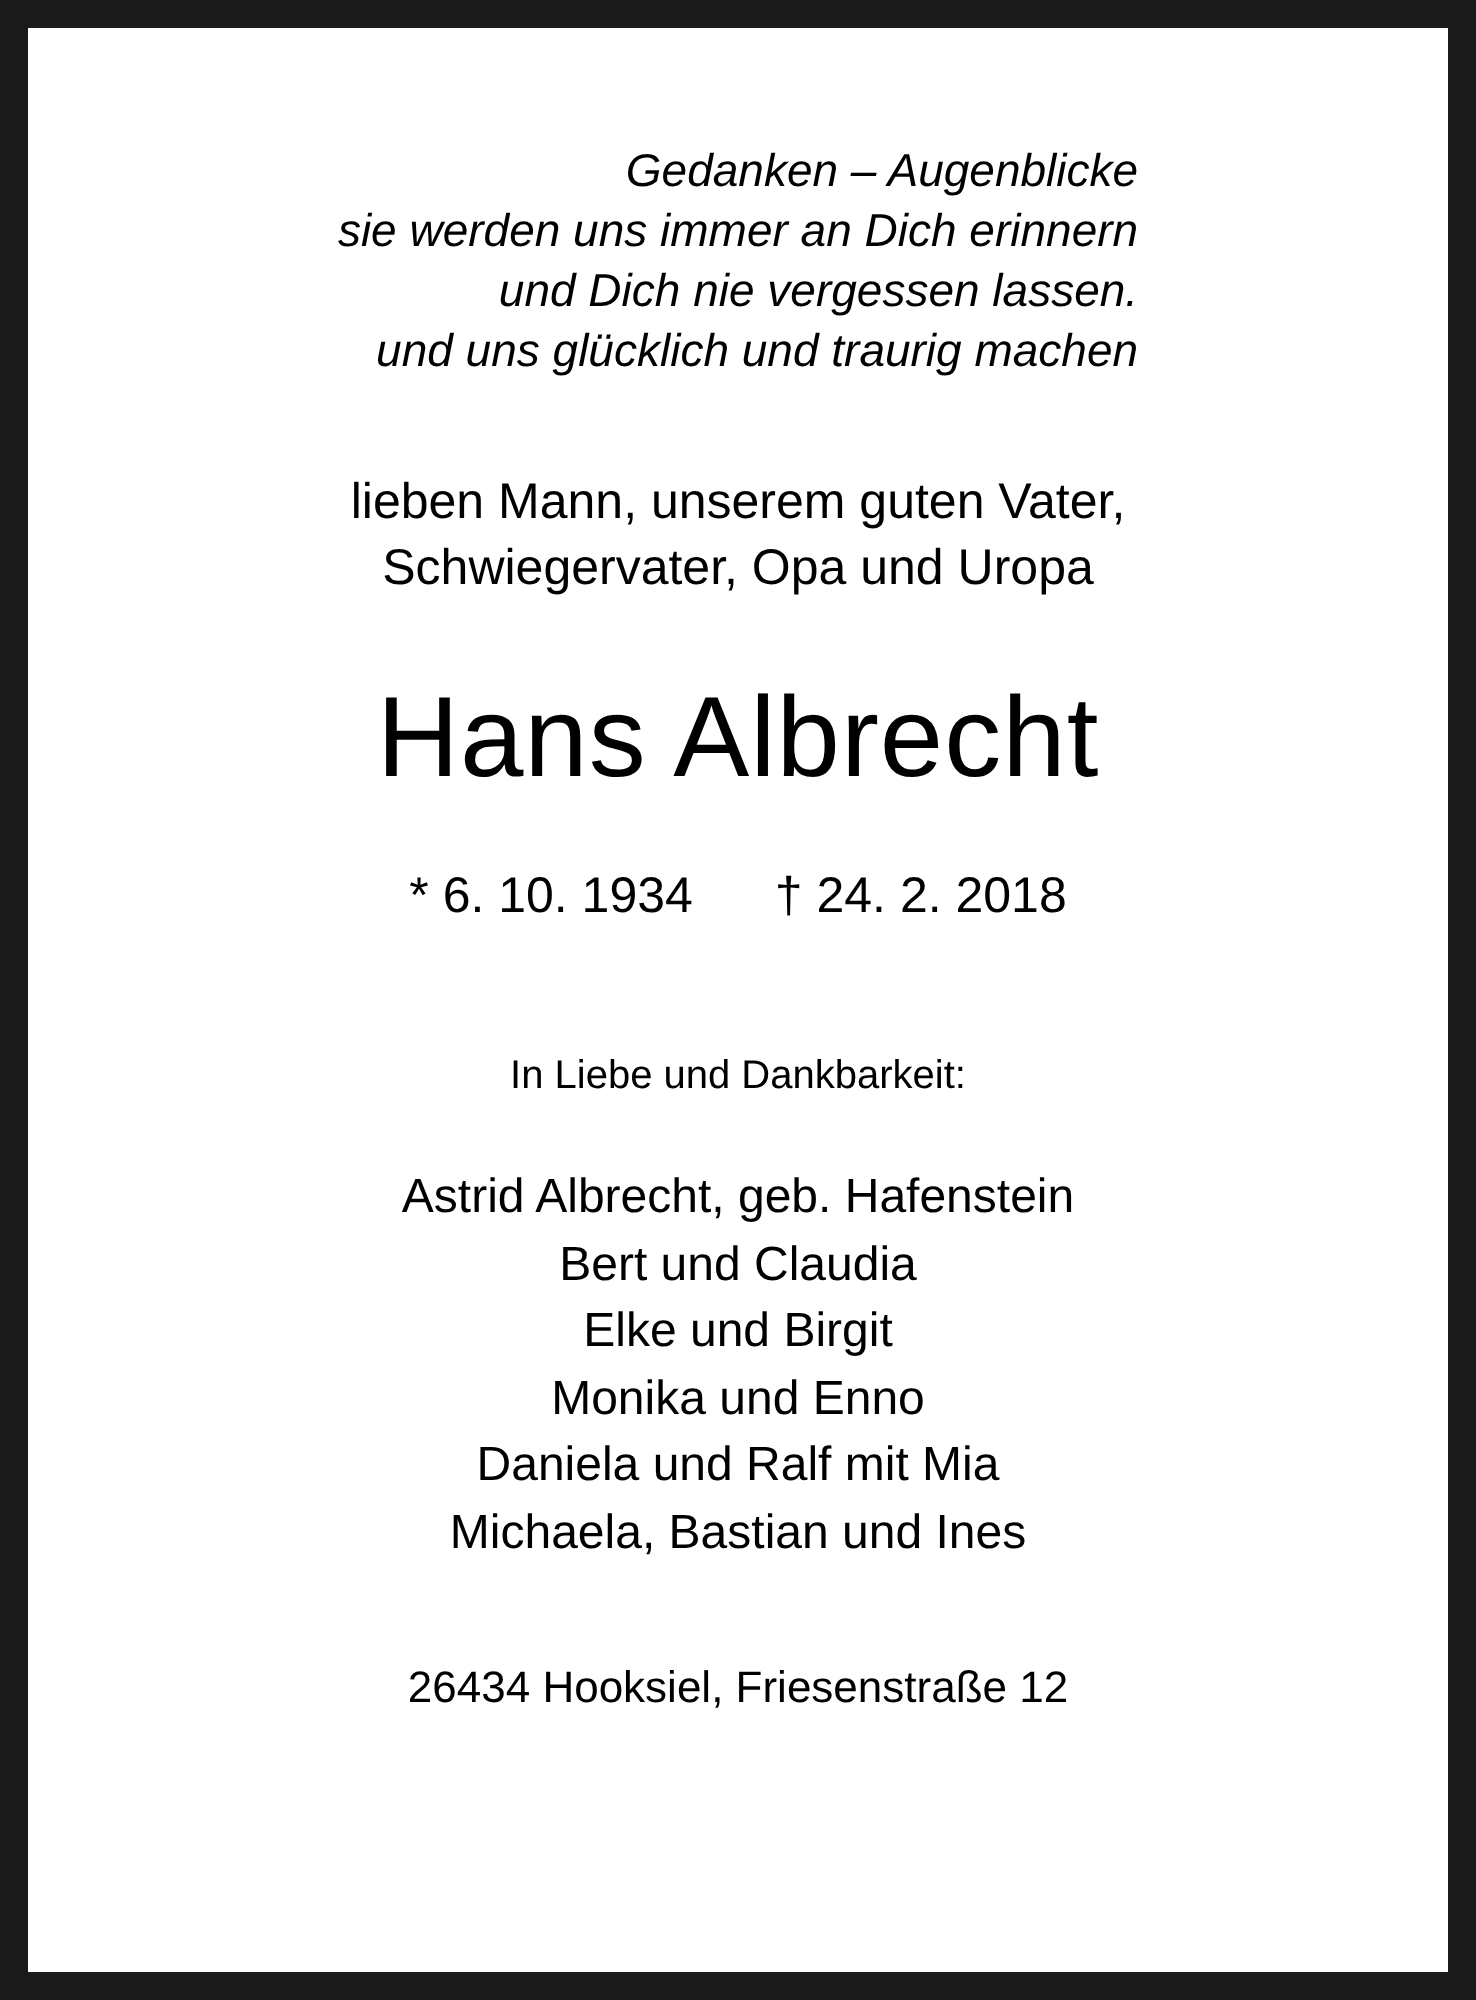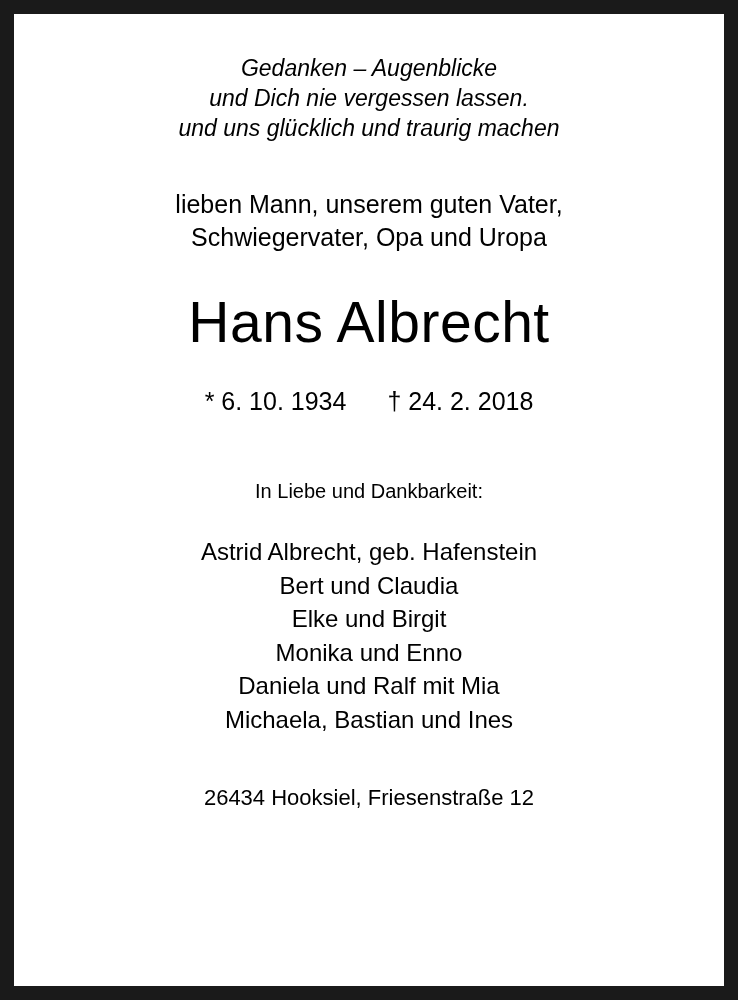--- a/index.html
+++ b/index.html
@@ -19,25 +19,25 @@
     width: 738px;
     height: 1000px;
     border: 14px solid #1a1a1a;
     background: #ffffff;
     padding: 30px 40px 20px 40px;
     display: flex;
     flex-direction: column;
     align-items: center;
   }
   .poem {
-    text-align: center;
+    text-align: right;
     font-style: italic;
     font-size: 23px;
     line-height: 1.30;
-    margin-top: 10px;
+    margin-top: 27px;
     margin-bottom: 0;
   }
   .poem .line { display: block; white-space: nowrap; }
 
   .announcement {
     text-align: center;
     font-size: 25px;
     line-height: 1.35;
     margin-top: 44px;
   }
@@ -89,20 +89,21 @@
   }
   .service .line { display: block; white-space: nowrap; }
 </style>
 </head>
 <body>
 
 <div class="obituary-frame">
 
   <div class="poem">
     <span class="line">Gedanken – Augenblicke</span>
+    <span class="line">sie werden uns immer an Dich erinnern</span>
     <span class="line">und Dich nie vergessen lassen.</span>
     <span class="line">und uns glücklich und traurig machen</span>
   </div>
 
   <div class="announcement">
     <span class="line">lieben Mann, unserem guten Vater,</span>
     <span class="line">Schwiegervater, Opa und Uropa</span>
   </div>
 
   <div class="deceased-name">Hans Albrecht</div>

